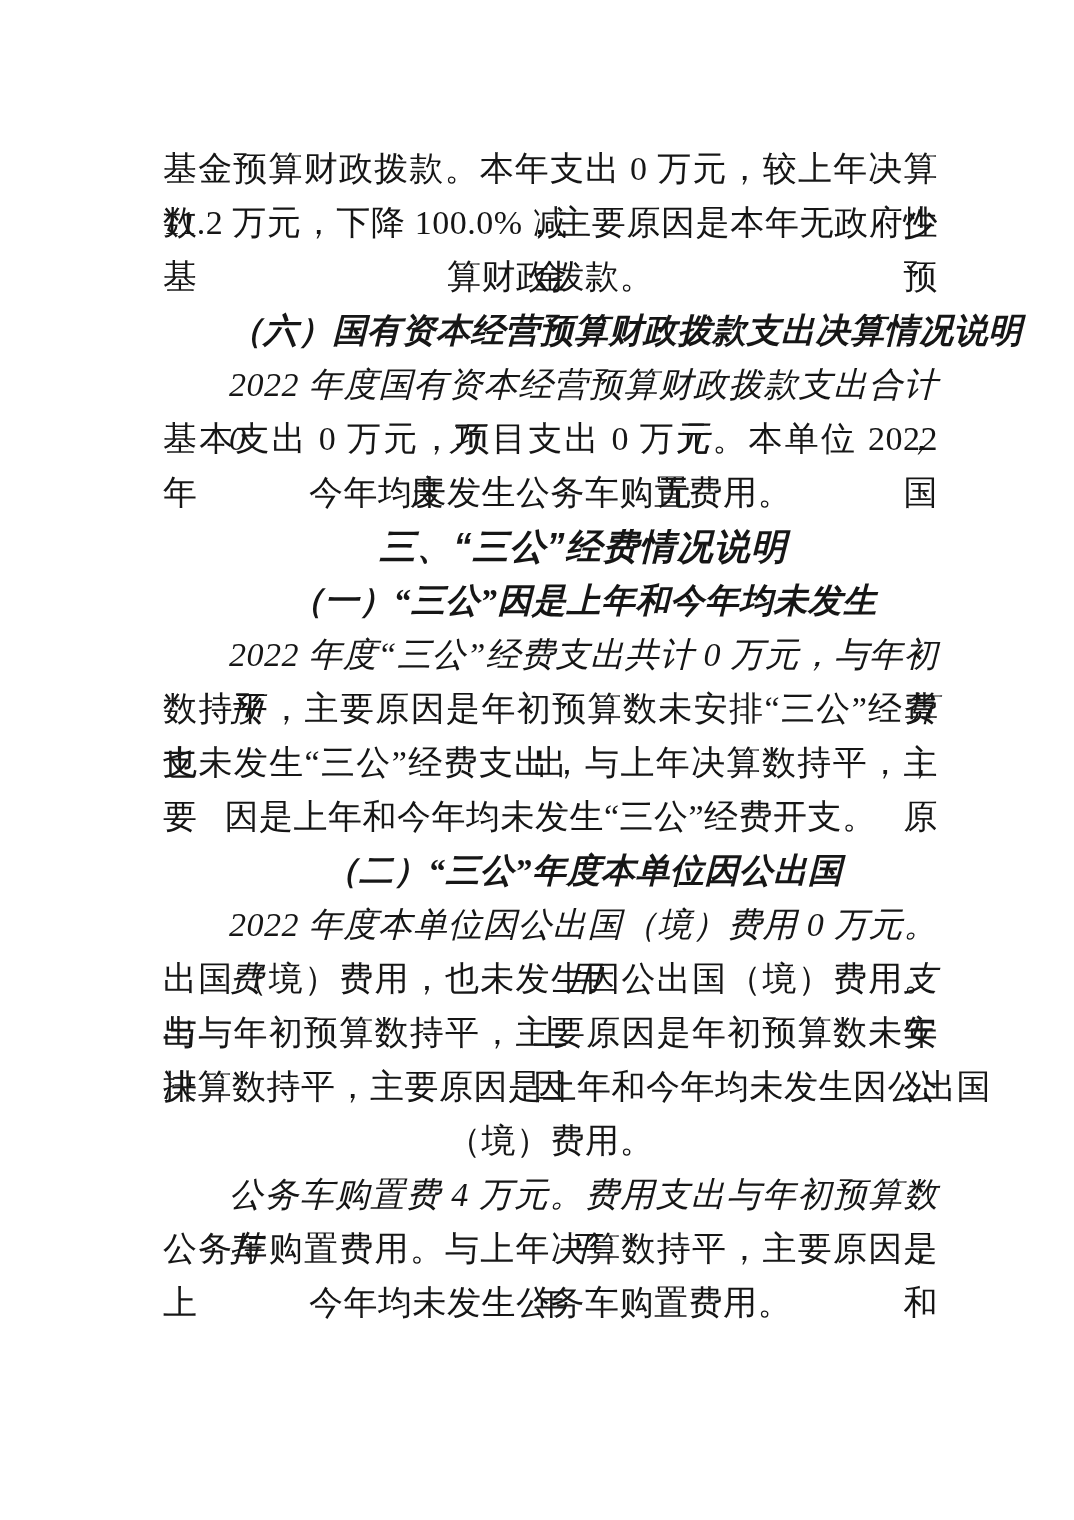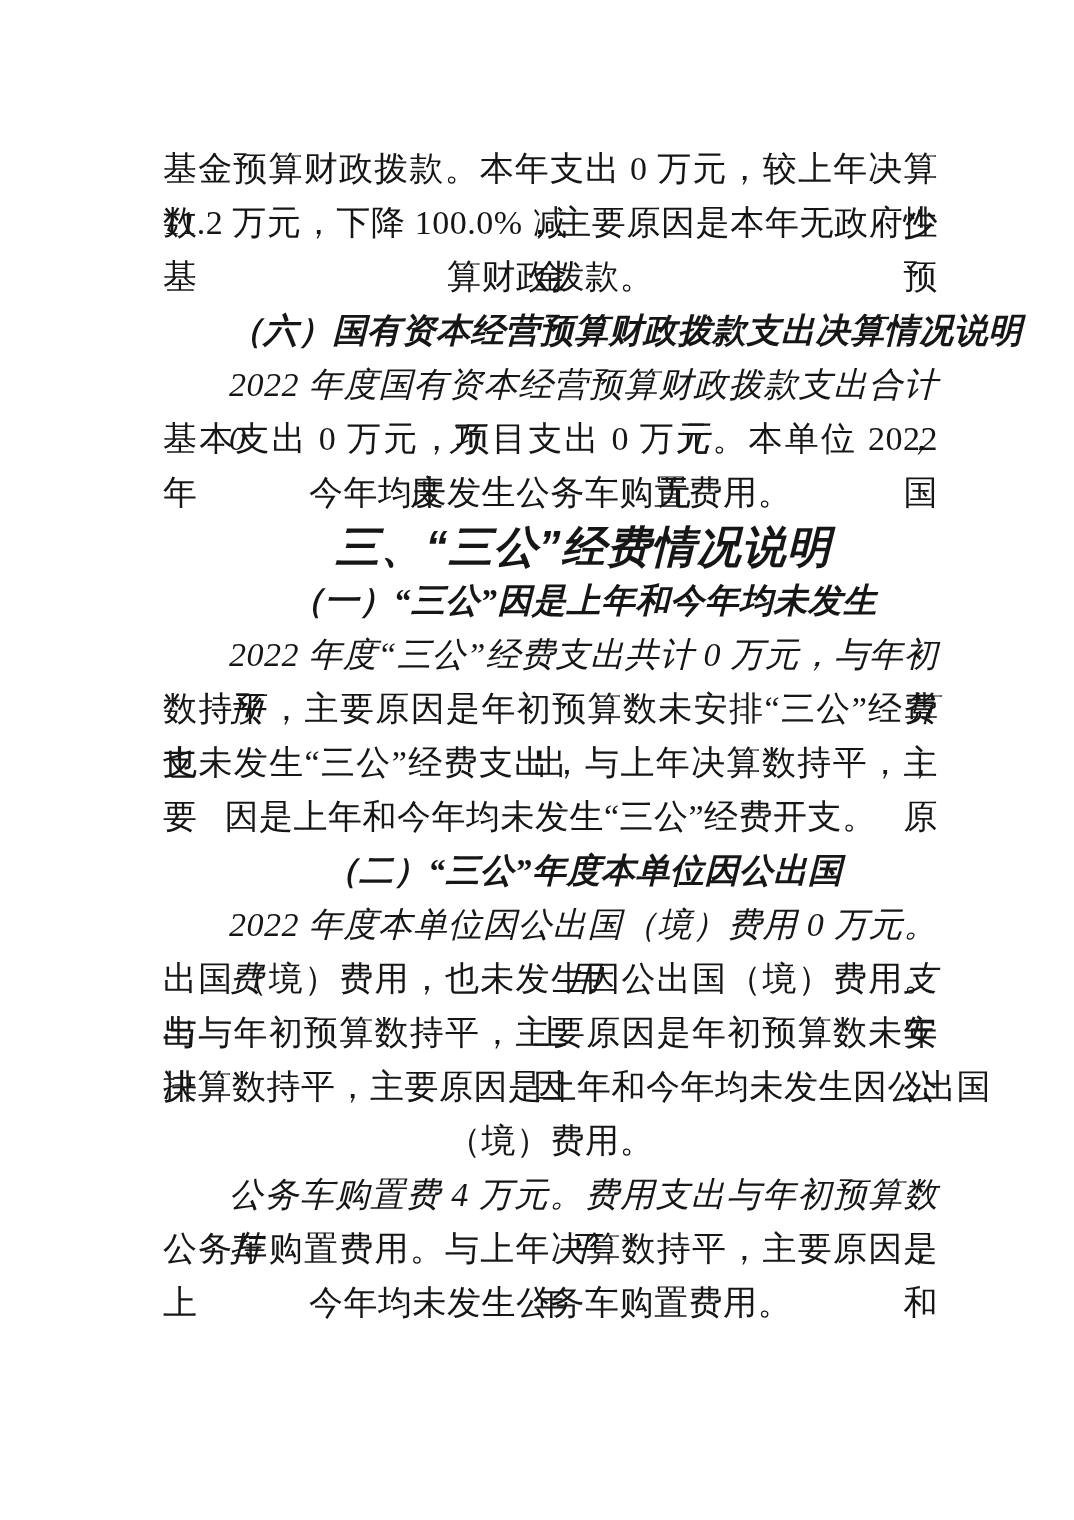--- a/index.html
+++ b/index.html
@@ -44,21 +44,21 @@
   .line.indent.fill {
     padding-left: 66px;
     width: 709px;
   }
   .block-heading-sub .line {
     font-weight: bold;
     font-family: "Liberation Serif", "DejaVu Serif", serif;
   }
   .block-heading-main .line {
     font-weight: bold;
-    font-size: 44px;
+    font-size: 36px;
     font-family: "Liberation Sans", "DejaVu Sans", sans-serif;
     letter-spacing: 1px;
   }
 </style>
 </head>
 <body>
 
 <div class="page">
   <div class="content" id="doc-content" style="color: rgb(22, 22, 22);">
       <div class="block block-body">

